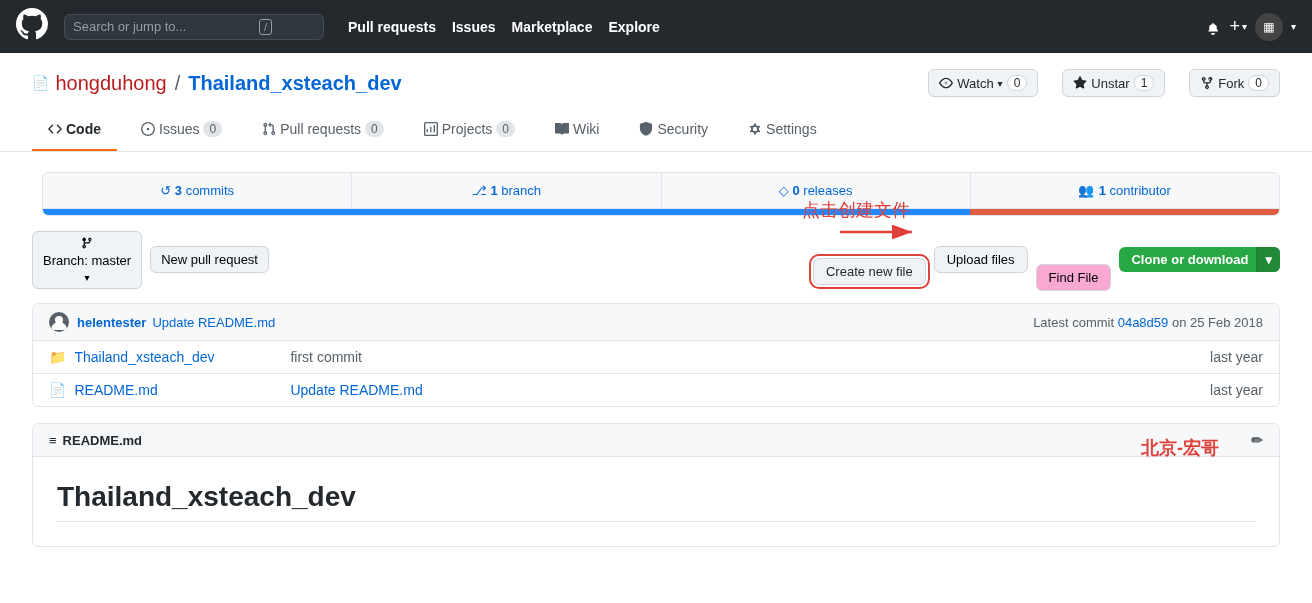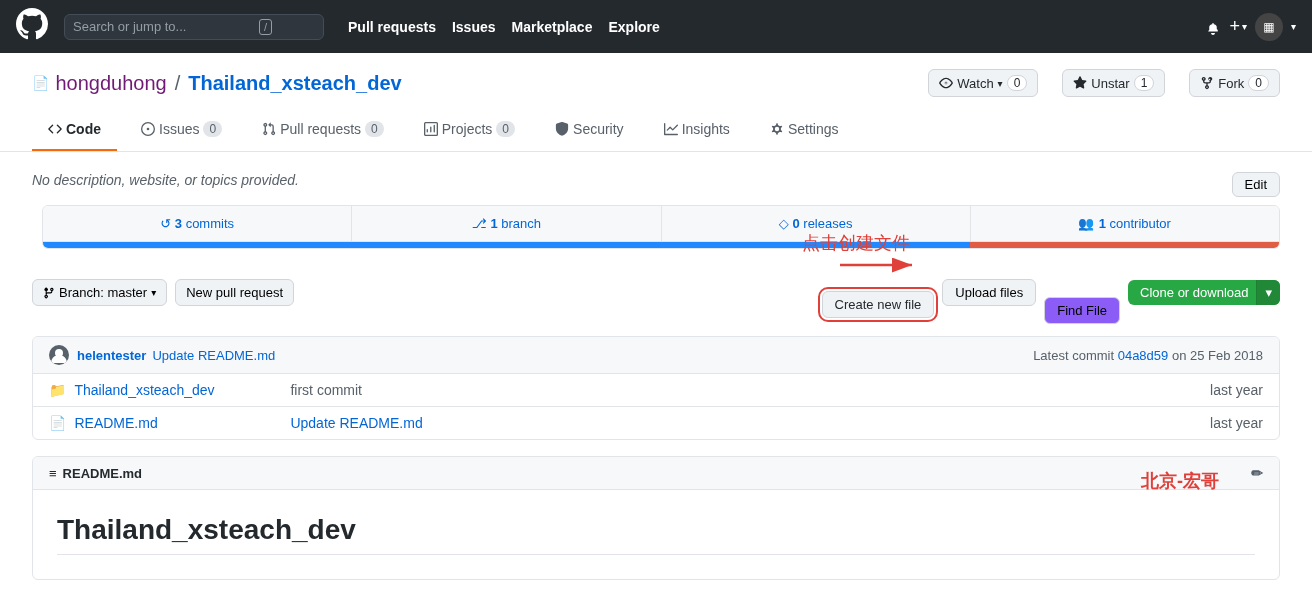--- a/index.html
+++ b/index.html
@@ -15,21 +15,21 @@
     .header-nav { display: flex; align-items: center; gap: 16px; margin-left: 8px; }
     .header-nav a { color: #fff; text-decoration: none; font-weight: 600; font-size: 14px; }
     .header-right { margin-left: auto; display: flex; align-items: center; gap: 8px; }
     .header-icon-btn { color: #fff; background: none; border: none; cursor: pointer; font-size: 18px; display: flex; align-items: center; gap: 2px; }
     .header-avatar { width: 28px; height: 28px; background: #444; border-radius: 50%; display: flex; align-items: center; justify-content: center; color: #fff; font-size: 12px; }
 
     
     .repo-header { padding: 16px 32px 0; background: #fff; border-bottom: 1px solid #e1e4e8; }
     .repo-title-row { display: flex; align-items: center; justify-content: space-between; padding-bottom: 12px; }
     .repo-title { display: flex; align-items: center; gap: 6px; font-size: 20px; }
-    .repo-owner { color: #701a75; text-decoration: none; font-weight: 400; }
+    .repo-owner { color: #b91c1c; text-decoration: none; font-weight: 400; }
     .repo-sep { color: #586069; font-weight: 300; margin: 0 2px; }
     .repo-name { color: #0366d6; text-decoration: none; font-weight: 600; }
     .repo-actions { display: flex; align-items: center; gap: 24px; }
     .repo-action-btn { display: flex; align-items: center; gap: 4px; padding: 5px 10px; border: 1px solid #d1d5da; border-radius: 6px; background: #eff3f6; font-size: 13px; cursor: pointer; text-decoration: none; color: #24292e; }
     .repo-action-btn .count { background: #fff; border: 1px solid #d1d5da; border-radius: 10px; padding: 0 6px; font-size: 12px; min-width: 20px; text-align: center; }
     .repo-action-btn svg { width: 14px; height: 14px; }
 
     
     .tabs { display: flex; align-items: center; gap: 8px; }
     .tab { display: flex; align-items: center; gap: 4px; padding: 12px 16px; font-size: 14px; color: #586069; text-decoration: none; border-bottom: 2px solid transparent; cursor: pointer; }
@@ -52,27 +52,27 @@
     .stat-num { font-weight: 600; }
     .stat-label { color: #0366d6; }
 
     
     .progress-bar { height: 6px; display: flex; }
     .progress-blue { background: #2188ff; flex: 3; }
     .progress-red { background: #e05d44; flex: 1; }
 
     
     .file-actions { display: flex; align-items: center; gap: 8px; padding: 12px 0; }
-    .branch-btn { display: flex; align-items: center; gap: 4px; padding: 5px 10px; border: 1px solid #d1d5da; border-radius: 6px; background: #eff3f6; font-size: 13px; cursor: pointer; }
+    .branch-btn { display: flex; align-items: center; gap: 4px; padding: 5px 10px; border: 1px solid #d1d5da; border-radius: 6px; background: #eff3f6; font-size: 13px; cursor: pointer; flex-direction: column; }
     .new-pr-btn { display: flex; align-items: center; gap: 4px; padding: 5px 10px; border: 1px solid #d1d5da; border-radius: 6px; background: #eff3f6; font-size: 13px; cursor: pointer; }
     .spacer { flex: 1; }
     .create-new-btn { padding: 5px 12px; border: 1px solid #d1d5da; border-radius: 6px; background: #eff3f6; font-size: 13px; cursor: pointer; color: #24292e; position: relative; outline: 2px solid #e0403a; outline-offset: 2px; margin-top: 23px; }
     .upload-btn { padding: 5px 12px; border: 1px solid #d1d5da; border-radius: 6px; background: #eff3f6; font-size: 13px; cursor: pointer; }
-    .find-file-btn { padding: 5px 12px; border: 1px solid #d1d5da; border-radius: 6px; background: #8b5cf6; font-size: 13px; cursor: pointer; margin-top: 36px; }
-    .clone-btn { padding: 5px 12px; border: none; border-radius: 6px; background: #28a745; color: #fff; font-size: 13px; cursor: pointer; display: flex; align-items: center; gap: 4px; }
+    .find-file-btn { padding: 5px 12px; border: 1px solid #d1d5da; border-radius: 6px; background: #f9a8d4; font-size: 13px; cursor: pointer; margin-top: 36px; }
+    .clone-btn { padding: 5px 12px; border: none; border-radius: 6px; background: #28a745; color: #fff; font-size: 13px; cursor: pointer; display: flex; align-items: center; gap: 4px; font-weight: bold; }
     .clone-btn .arrow { background: #218838; padding: 5px 8px; margin: -5px -12px -5px 4px; border-radius: 0 6px 6px 0; border-left: 1px solid #1e7e34; }
 
     
     .annotation-container { position: relative; }
 
     
     .file-table { border: 1px solid #e1e4e8; border-radius: 6px; overflow: hidden; }
     .commit-row { display: flex; align-items: center; background: #f6f8fa; padding: 8px 16px; border-bottom: 1px solid #e1e4e8; font-size: 13px; }
     .commit-avatar { width: 20px; height: 20px; border-radius: 50%; background: #586069; margin-right: 8px; }
     .commit-author { color: #0366d6; font-weight: 600; margin-right: 6px; }
@@ -190,44 +190,40 @@
       Pull requests <span class="tab-badge">0</span>
     </a>
     <a class="tab">
       <svg width="14" height="14" viewBox="0 0 16 16" fill="currentColor">
           <path d="M1.75 0A1.75 1.75 0 000 1.75v12.5C0 15.216.784 16 1.75 16h12.5A1.75 1.75 0 0016 14.25V1.75A1.75 1.75 0 0014.25 0H1.75zM1.5 1.75a.25.25 0 01.25-.25h12.5a.25.25 0 01.25.25v12.5a.25.25 0 01-.25.25H1.75a.25.25 0 01-.25-.25V1.75zM11.75 3a.75.75 0 00-.75.75v7.5a.75.75 0 001.5 0v-7.5a.75.75 0 00-.75-.75zm-4 2a.75.75 0 00-.75.75v5.5a.75.75 0 001.5 0v-5.5A.75.75 0 007.75 5zm-4 3a.75.75 0 00-.75.75v2.5a.75.75 0 001.5 0v-2.5A.75.75 0 003.75 8z"></path>
         </svg>
       Projects <span class="tab-badge">0</span>
     </a>
     <a class="tab">
       <svg width="14" height="14" viewBox="0 0 16 16" fill="currentColor">
+          <path d="M0 1.75A.75.75 0 01.75 1h4.253c1.227 0 2.317.59 3 1.501A3.744 3.744 0 0111.006 1h4.245a.75.75 0 01.75.75v10.5a.75.75 0 01-.75.75h-4.507a2.25 2.25 0 00-1.591.659l-.622.621a.75.75 0 01-1.06 0l-.622-.621A2.25 2.25 0 005.258 13H.75a.75.75 0 01-.75-.75V1.75z"></path>
+        </svg>
+      Wiki
+    </a>
+    <a class="tab">
+      <svg width="14" height="14" viewBox="0 0 16 16" fill="currentColor">
           <path d="M7.467.133a1.748 1.748 0 011.066 0l5.25 1.68A1.75 1.75 0 0115 3.48V7c0 1.566-.32 3.182-1.303 4.682-.983 1.498-2.585 2.813-5.032 3.855a1.7 1.7 0 01-1.33 0c-2.447-1.042-4.049-2.357-5.032-3.855C1.32 10.182 1 8.566 1 7V3.48a1.75 1.75 0 011.217-1.667l5.25-1.68z"></path>
         </svg>
       Security
     </a>
     <a class="tab">
       <svg width="14" height="14" viewBox="0 0 16 16" fill="currentColor">
-          <path d="M1.5 1.75V13.5h13.75a.75.75 0 010 1.5H.75a.75.75 0 01-.75-.75V1.75a.75.75 0 011.5 0zm14.28 2.53l-5.25 5.25a.75.75 0 01-1.06 0L7 7.06 4.28 9.78a.75.75 0 01-1.06-1.06l3.25-3.25a.75.75 0 011.06 0L10 7.94l4.72-4.72a.75.75 0 111.06 1.06z"></path>
-        </svg>
-      Insights
-    </a>
-    <a class="tab">
-      <svg width="14" height="14" viewBox="0 0 16 16" fill="currentColor">
           <path d="M7.429 1.525a6.593 6.593 0 011.142 0c.036.003.108.036.137.146l.289 1.105c.147.56.55.967.997 1.189.174.086.341.183.501.29.417.278.97.423 1.53.27l1.102-.303c.11-.03.175.016.195.046.219.31.41.641.573.989.063.13.04.204-.032.272l-.812.752c-.426.394-.638.918-.633 1.45.003.173.003.349 0 .522-.005.532.207 1.056.633 1.45l.812.752c.072.068.095.142.032.272a6.54 6.54 0 01-.573.989c-.02.03-.085.076-.195.046l-1.103-.303c-.559-.153-1.112-.008-1.529.27-.16.107-.327.204-.5.29-.449.222-.851.628-.998 1.189l-.289 1.105c-.029.11-.101.143-.137.146a6.593 6.593 0 01-1.142 0c-.036-.003-.108-.036-.137-.146l-.289-1.105c-.147-.56-.55-.967-.997-1.189a4.502 4.502 0 01-.501-.29c-.417-.278-.97-.423-1.53-.27l-1.102.303c-.11.03-.175-.016-.195-.046a6.544 6.544 0 01-.573-.989c-.063-.13-.04-.204.032-.272l.812-.752c.426-.394.638-.918.633-1.45a5.65 5.65 0 010-.522c.005-.532-.207-1.056-.633-1.45l-.812-.752c-.072-.068-.095-.142-.032-.272a6.544 6.544 0 01.573-.989c.02-.03.085-.076.195-.046l1.103.303c.559.153 1.112.008 1.529-.27.16-.107.327-.204.5-.29.449-.222.851-.628.998-1.189l.289-1.105c.029-.11.101-.143.137-.146zM8 5.5a2.5 2.5 0 100 5 2.5 2.5 0 000-5z"></path>
         </svg>
       Settings
     </a>
   </div>
 </div>
 
 <div class="content">
-  <div class="description-row">
-    <p class="description-text">No description, website, or topics provided.</p>
-    <button class="edit-btn">Edit</button>
-  </div>
 
   <div class="stats-container">
     <div class="stats-row">
       <div class="stat-item">
         <span>↺</span>
         <span class="stat-num">3</span>
         <span class="stat-label"> commits</span>
       </div>
       <div class="stat-item">
         <span>⎇</span>

